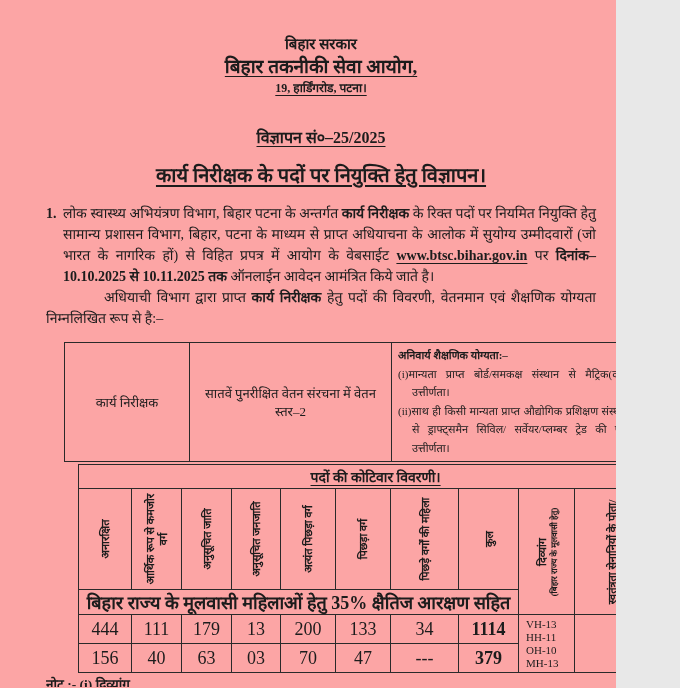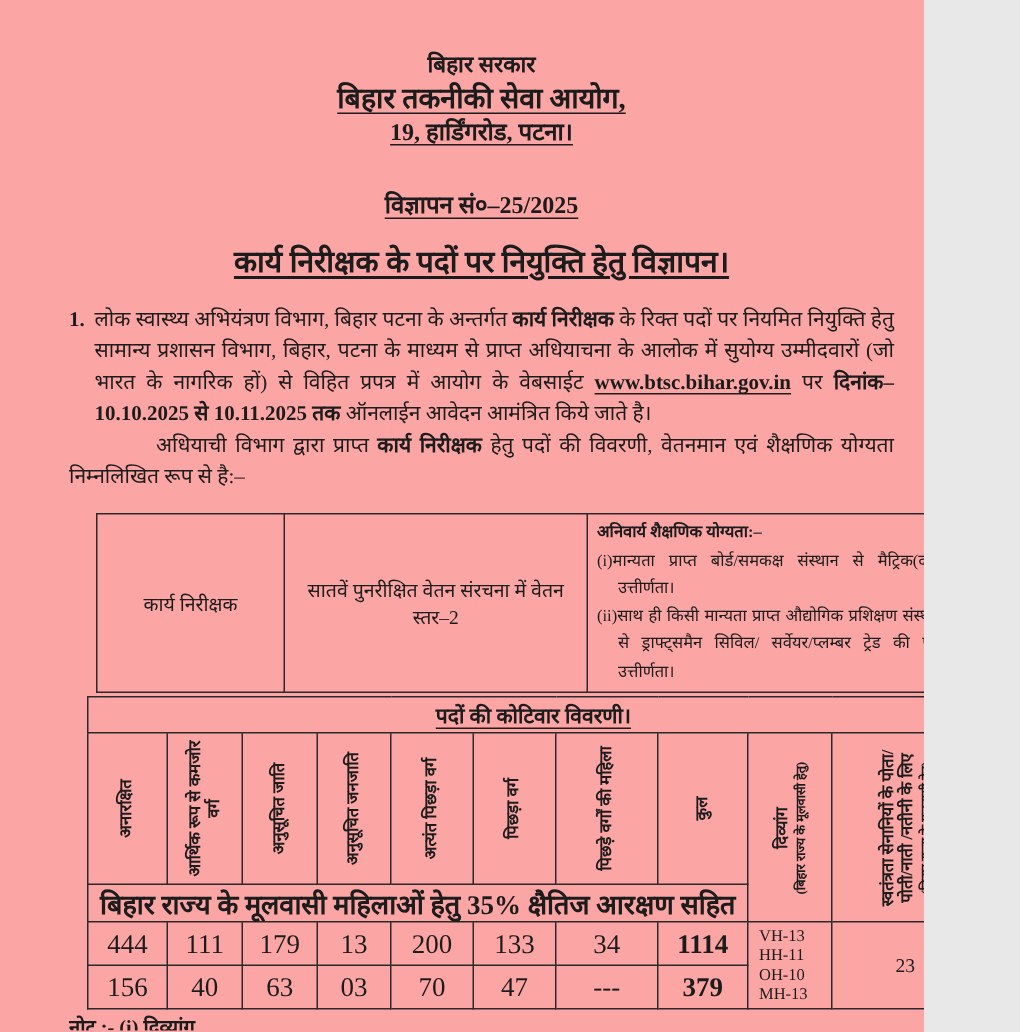--- a/index.html
+++ b/index.html
@@ -11,40 +11,40 @@
     font-family:Liberation Serif, serif;
     overflow:hidden;
     box-sizing:border-box;
     padding:34px 20px 0 46px;
   }
   .center{text-align:center;}
   .b{font-weight:bold;}
   .u{text-decoration:underline;text-underline-offset:3px;}
   .govt{font-size:15px;font-weight:bold;line-height:20px;}
   .comm{font-size:19px;font-weight:bold;line-height:26px;}
-  .addr{font-size:16px;font-weight:bold;line-height:17px;}
+  .addr{font-size:12px;font-weight:bold;line-height:17px;}
   .advno{font-size:16px;font-weight:bold;line-height:22px;margin-top:30px;}
   .doctitle{font-size:20px;font-weight:bold;line-height:22px;margin-top:15px;}
   .para{display:flex;margin-top:17px;font-size:14px;line-height:21px;}
   .para .num{width:17px;font-weight:bold;flex:0 0 auto;}
   .para .ptext{flex:1;text-align:justify;}
   .para2{margin-top:0;font-size:14px;line-height:21px;text-align:justify;text-indent:58px;}
   table{border-collapse:collapse;table-layout:fixed;}
   td,th{border:1px solid #2a2a2a;padding:0;vertical-align:middle;}
   
   .t1{width:596px;margin-left:18px;margin-top:13px;font-size:13px;}
   .t1 th{font-size:14px;font-weight:bold;height:23px;text-align:center;}
   .t1 .c-post{text-align:center;}
   .t1 .c-pay{text-align:center;padding:2px 10px;}
   .t1 .c-qual{vertical-align:top;padding:3px 6px 4px 6px;font-size:11px;line-height:18.5px;}
   .t1 .qtitle{font-weight:bold;}
   .t1 .qitems div{padding-left:14px;text-indent:-14px;text-align:justify;}
   .t1 tr.body-row{height:112px;}
   
-  .t2{width:594px;margin-left:12px;margin-top:2px;font-size:13px;}
+  .t2{width:594px;margin-left:32px;margin-top:2px;font-size:13px;}
   .t2 .t2title{height:23px;font-size:14px;font-weight:bold;text-align:center;}
   .t2 .vh{height:100px;position:relative;}
   .t2 .rot{
     position:absolute;top:50%;left:50%;
     width:94px;
     transform:translate(-50%,-50%) rotate(-90deg);
     text-align:center;font-size:11px;font-weight:bold;line-height:13px;
   }
   .t2 .rot-tall{width:118px;}
   .t2 .vmain{display:block;}

